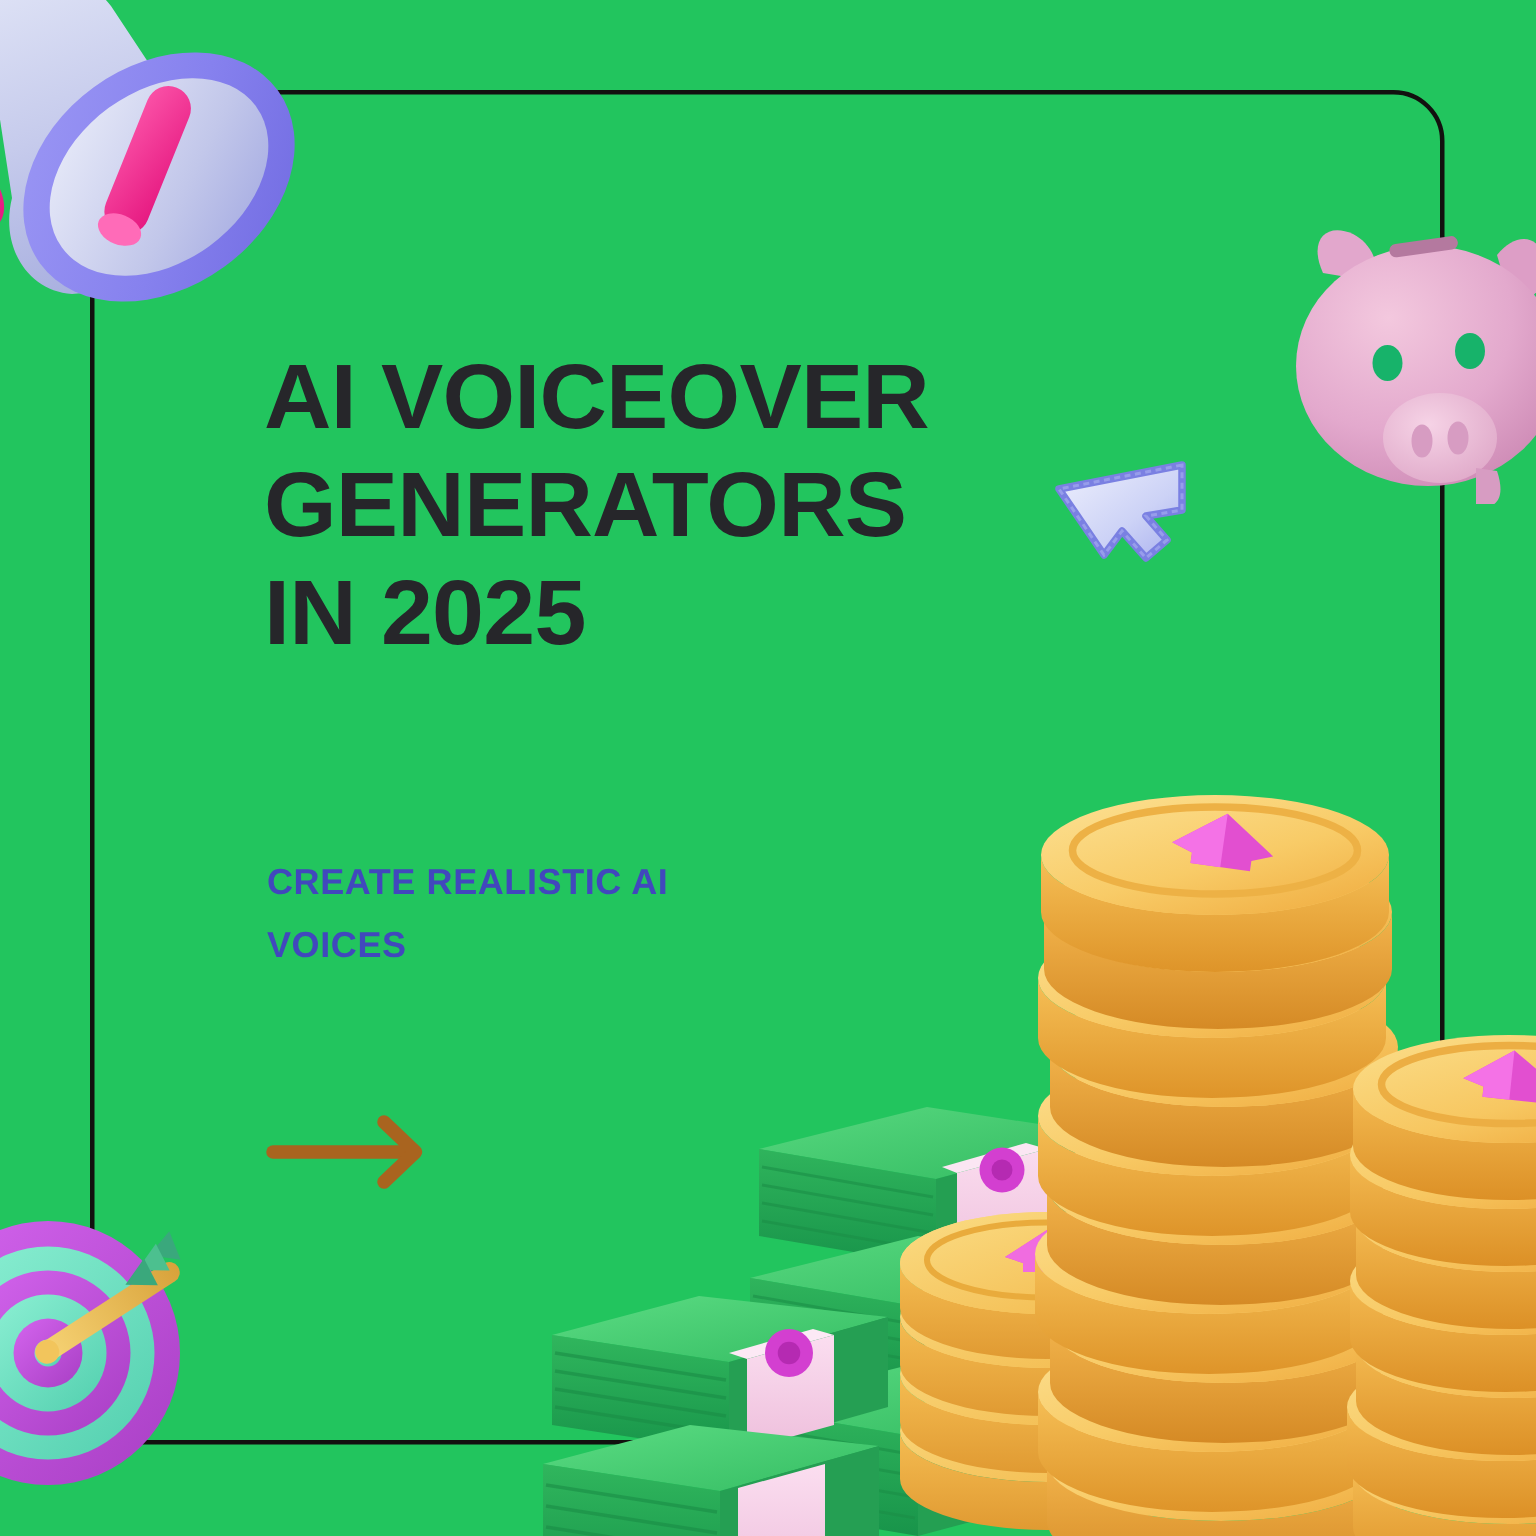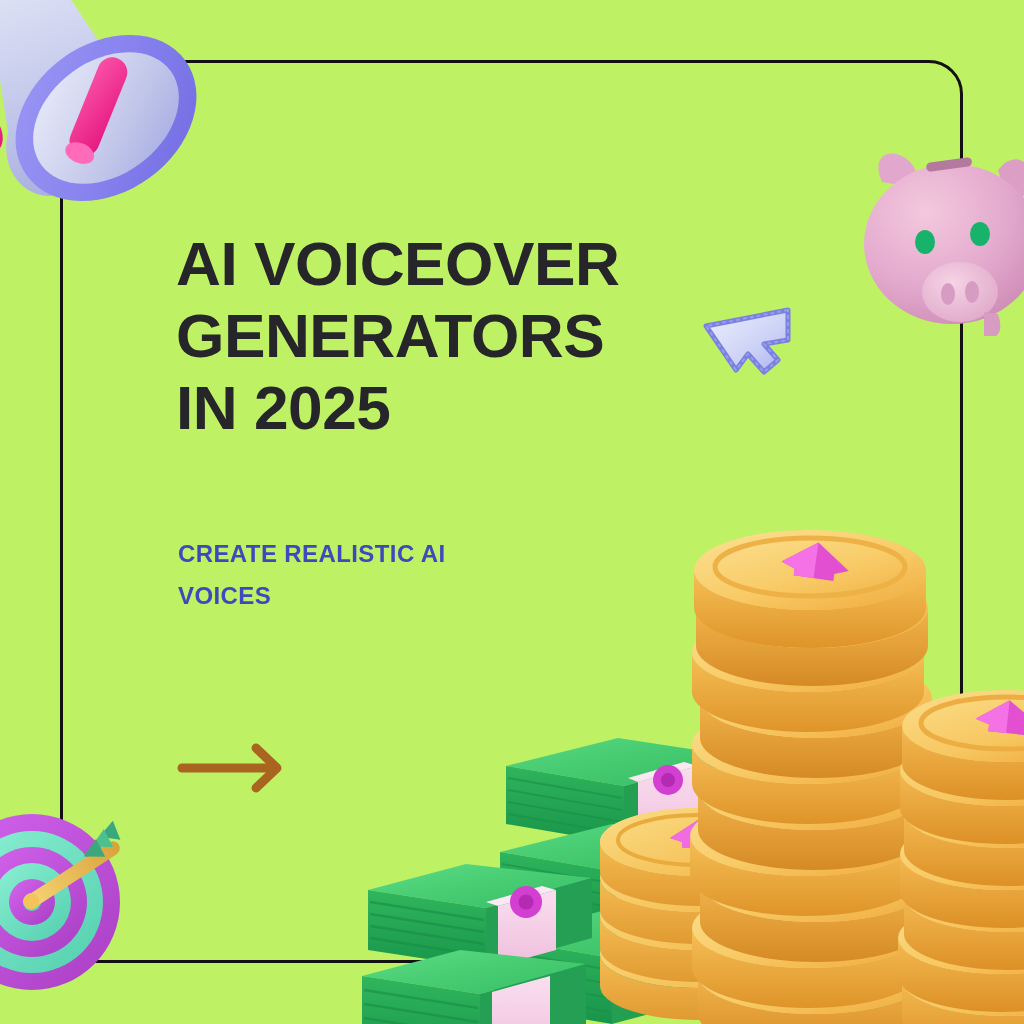--- a/index.html
+++ b/index.html
@@ -2,21 +2,21 @@
 <html><head>
 <meta charset="utf-8">
 <style>
   html,body{margin:0;padding:0;}
   body{
     width:1024px;height:1024px;overflow:hidden;
     background:#fbfbf9;
     font-family:"Liberation Sans","DejaVu Sans",sans-serif;
     position:relative;
   }
-  .stage{position:absolute;inset:0;width:1024px;height:1024px;overflow:hidden;background:#bef264;}
+  .stage{position:absolute;inset:0;width:1024px;height:1024px;overflow:hidden;background:#22c55e;}
 
   
   .frame{
     position:absolute;left:60px;top:60px;width:903px;height:903px;
     border:3px solid #12110f;border-radius:34px;box-sizing:border-box;
     pointer-events:none;
   }
 
   
   .headline{
@@ -24,21 +24,21 @@
     color:#26262a;
     font-weight:700;
     font-size:61px;
     line-height:72px;
     letter-spacing:-0.5px;
     white-space:pre-line;
     transform:scaleX(1.02);
     transform-origin:left top;
   }
   .subhead{
-    position:absolute;left:178px;top:533px;width:330px;
+    position:absolute;left:178px;top:568px;width:330px;
     color:#4148bd;
     font-weight:700;
     font-size:24px;
     line-height:42px;
     letter-spacing:0.4px;
     white-space:pre-line;
   }
   .arrow-wrap{position:absolute;left:176px;top:742px;width:120px;height:52px;}
 
   

